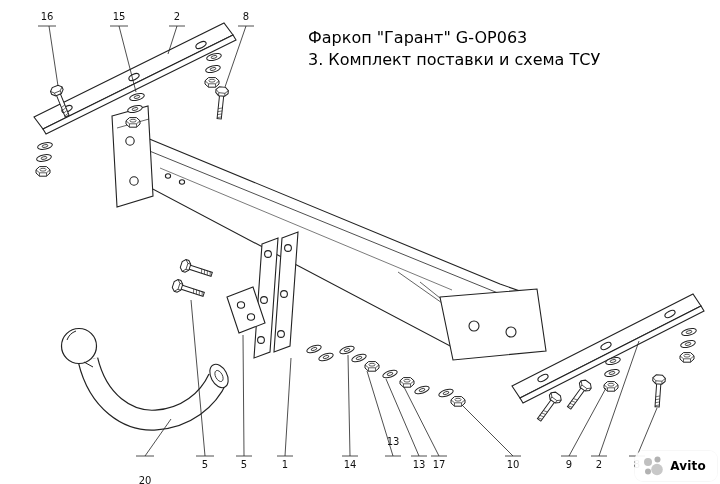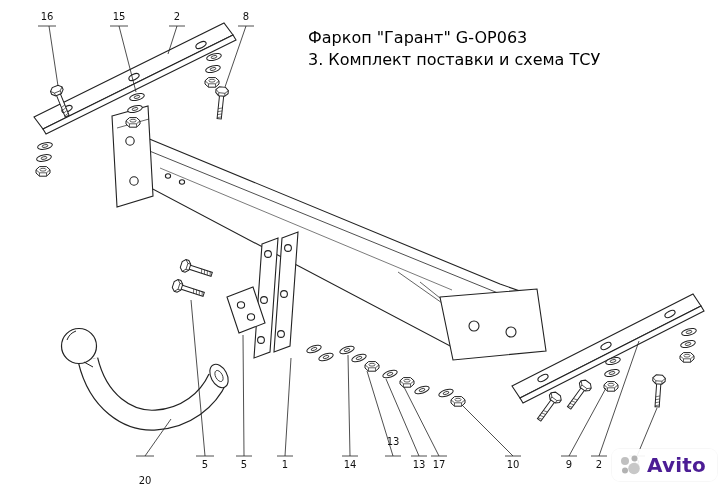--- a/index.html
+++ b/index.html
@@ -12,21 +12,21 @@
   .stage { position:absolute; inset:0; width:720px; height:484px; }
   svg.drawing { position:absolute; left:0; top:0; }
   .title { position:absolute; left:308px; top:27px; font-size:16px; line-height:1.35; color:#000; white-space:nowrap; }
   .co { position:absolute; transform:translateX(-50%); font-size:10px; color:#111; white-space:nowrap; }
   .watermark {
     position:absolute; right:3px; bottom:3px;
     background:rgba(255,255,255,.93); border-radius:8px;
     padding:4px 11px 4px 7px; display:flex; align-items:center; gap:6px;
     box-shadow:0 0 0 1px rgba(0,0,0,.03);
   }
-  .wm-text { font-size:20px; font-weight:600; color:#4c1d95; letter-spacing:.2px; }
+  .wm-text { font-size:12px; font-weight:600; color:#000000; letter-spacing:.2px; }
 </style>
 </head>
 <body>
 
 <div class="stage">
 
   <svg class="drawing" width="720" height="484" viewBox="0 0 720 484">
     <defs>
       <g id="washer">
         <ellipse rx="7.5" ry="3.1" fill="#fff" stroke="#222" stroke-width="1"></ellipse>

